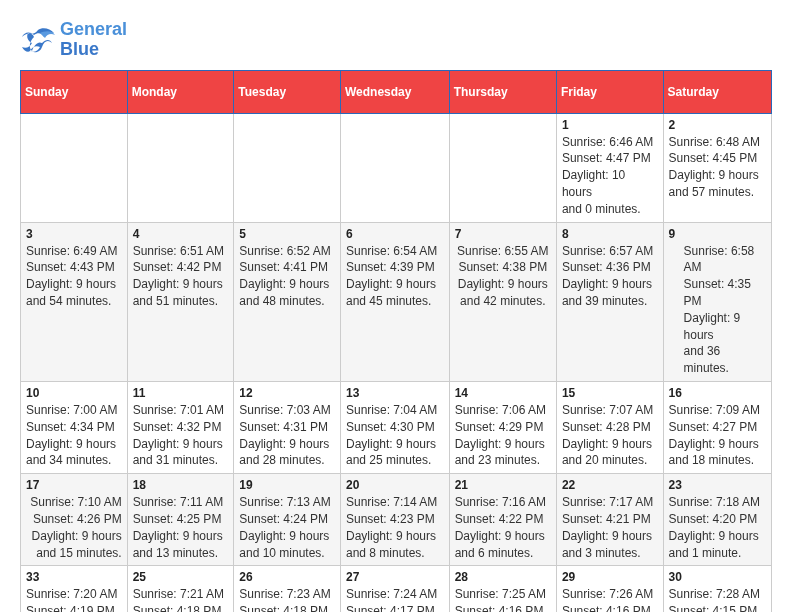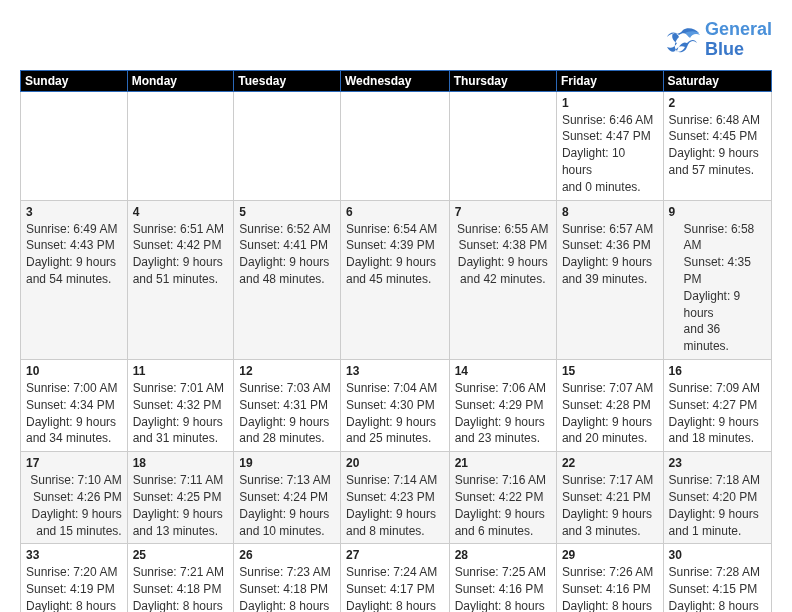--- a/index.html
+++ b/index.html
@@ -5,21 +5,21 @@
     * { box-sizing: border-box; margin: 0; padding: 0; }
     body {
       font-family: Arial, sans-serif;
       background: #fff;
       width: 792px;
       min-height: 612px;
       padding: 20px;
     }
     .header {
       display: flex;
-      justify-content: flex-end;
+      justify-content: flex-start;
       align-items: flex-start;
       margin-bottom: 10px;
     }
     .logo {
       display: flex;
       align-items: center;
       gap: 4px;
     }
     .logo-text {
       font-size: 18px;
@@ -45,23 +45,23 @@
     .location {
       font-size: 14px;
       color: #555;
     }
     .calendar {
       width: 100%;
       border-collapse: collapse;
       font-size: 11px;
     }
     .calendar thead th {
-      background-color: #000000;
+      background-color: #ef4444;
       color: #fff;
-      padding: 3px 4px;
+      padding: 14px 4px;
       text-align: left;
       font-size: 12px;
       font-weight: bold;
       border: 1px solid #2a68b9;
     }
     .calendar tbody td {
       vertical-align: top;
       padding: 4px 5px;
       border: 1px solid #ccc;
       width: 113px;

